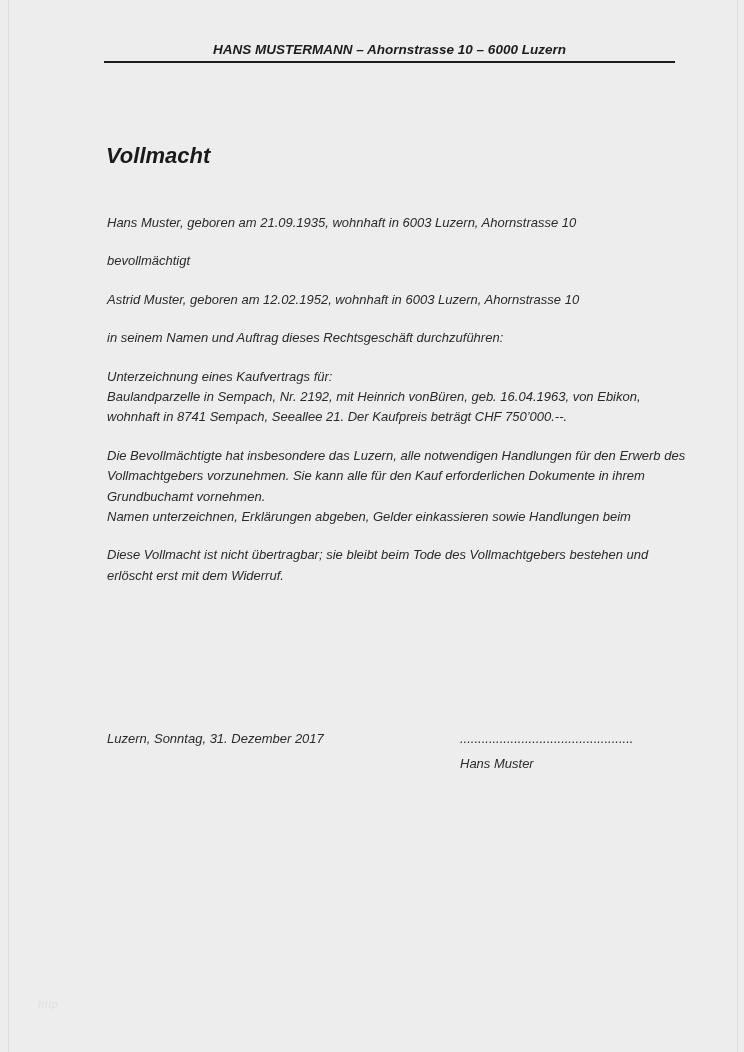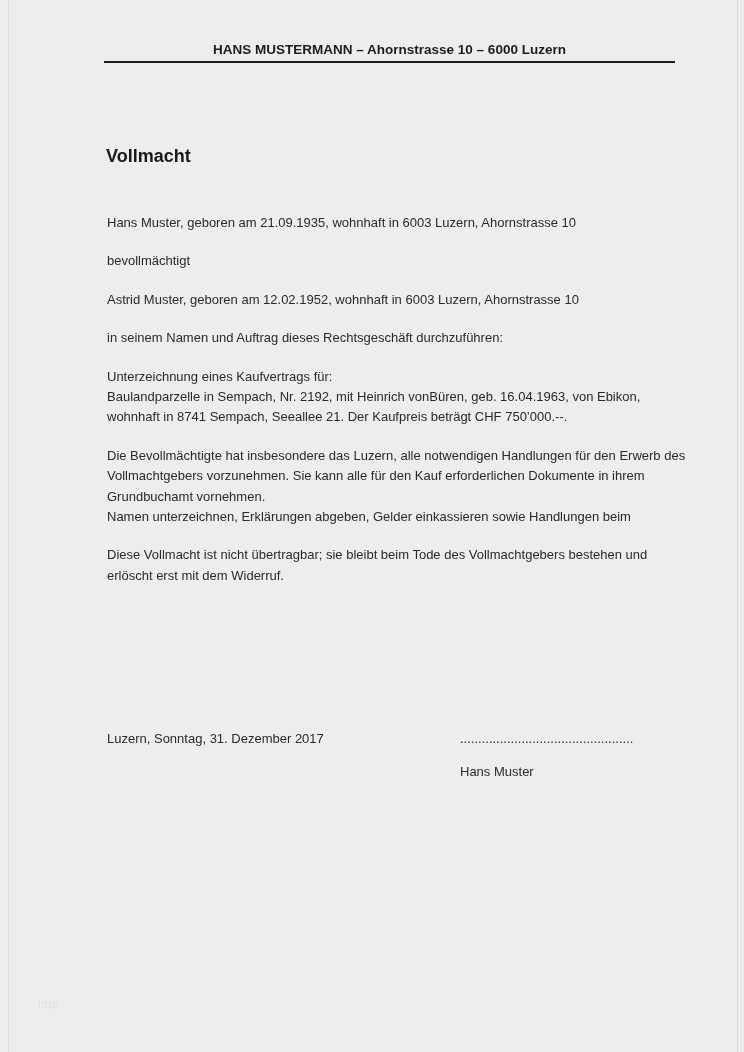--- a/index.html
+++ b/index.html
@@ -10,20 +10,21 @@
   .page {
     position: relative;
     width: 744px;
     height: 1052px;
     margin: 0 auto;
     background: #ededed;
     overflow: hidden;
     font-family: "Liberation Sans", sans-serif;
     color: #2a2a2a;
     box-sizing: border-box;
+    font-style: italic;
   }
   .edge-left {
     position: absolute;
     left: 8px; top: 0; bottom: 0;
     width: 1px;
     background: #dcdcdc;
   }
   .edge-right {
     position: absolute;
     right: 6px; top: 0; bottom: 0;
@@ -40,21 +41,21 @@
   .letterhead-text {
     text-align: center;
     font-weight: bold;
     font-size: 13.5px;
     line-height: 15px;
     padding-bottom: 4px;
     color: #1c1c1c;
   }
   .doc-title {
     margin: 79px 0 0 2px;
-    font-size: 18px;
+    font-size: 22px;
     line-height: 28px;
     font-weight: bold;
     color: #1a1a1a;
   }
   .doc-body {
     margin-top: 43px;
     padding-left: 3px;
   }
   .para {
     font-size: 13px;
@@ -80,21 +81,21 @@
   .sig-dots {
     font-size: 13px;
     line-height: 14px;
     letter-spacing: 0;
     padding-top: 3px;
     white-space: nowrap;
     overflow: hidden;
     color: #2a2a2a;
   }
   .sig-name {
-    margin-top: 16px;
+    margin-top: 8px;
     font-size: 13px;
   }
   .watermark {
     position: absolute;
     left: 38px;
     top: 998px;
     font-size: 11px;
     color: #e0e0e0;
     letter-spacing: 0.5px;
   }

